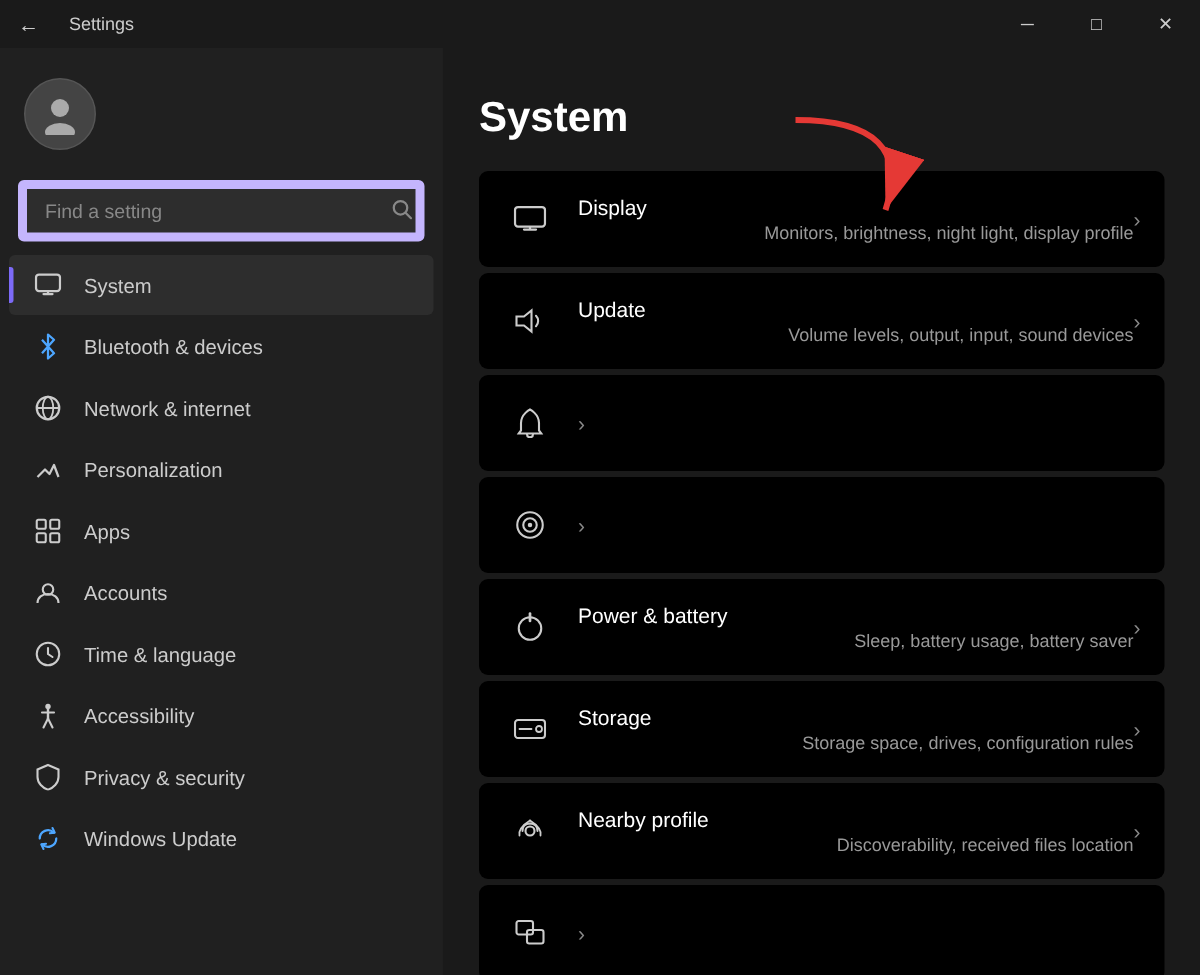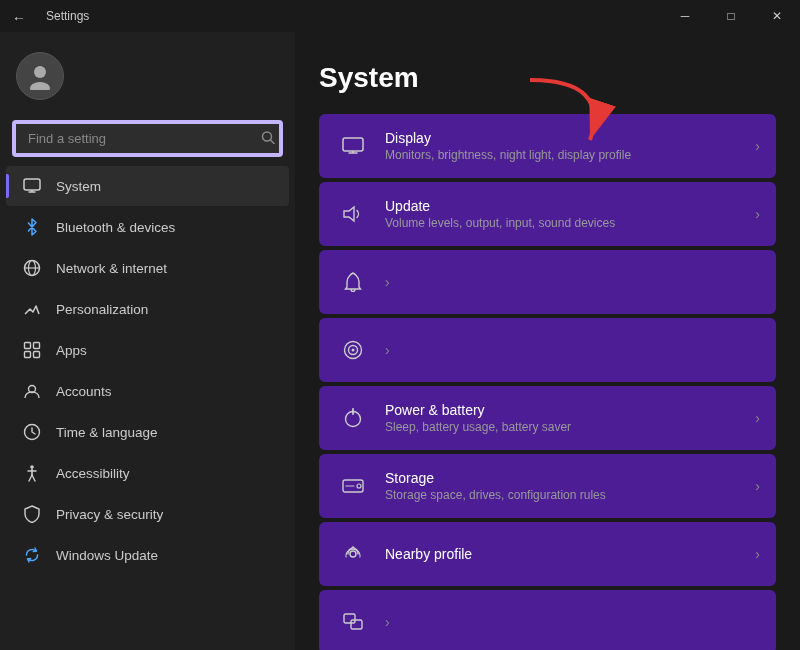--- a/index.html
+++ b/index.html
@@ -91,21 +91,21 @@
       border: 1px solid #555;
     }
 
     .search-box {
       margin: 4px 12px 8px 12px;
       position: relative;
     }
     .search-input {
       width: 100%;
       background: #2d2d2d;
-      border: 4px solid #c4b5fd;
+      border: 6px solid #c4b5fd;
       border-radius: 4px;
       color: #ccc;
       font-size: 13px;
       padding: 7px 32px 7px 12px;
       outline: none;
     }
     .search-input::placeholder { color: #888; }
     .search-icon-wrap {
       position: absolute;
       right: 8px;
@@ -173,21 +173,21 @@
 
     .settings-list {
       display: flex;
       flex-direction: column;
       gap: 4px;
     }
 
     .settings-item {
       display: flex;
       align-items: center;
-      background: #4c1d95;
+      background: #000000;
       border-radius: 6px;
       padding: 14px 16px;
       cursor: pointer;
       transition: background 0.1s;
       text-decoration: none;
       color: inherit;
     }
 
     .settings-item-icon {
       width: 36px;
@@ -206,20 +206,21 @@
     }
     .settings-item-title {
       font-size: 14px;
       font-weight: 500;
       color: #fff;
     }
     .settings-item-desc {
       font-size: 12px;
       color: #999;
       margin-top: 2px;
+      text-align: right;
     }
 
     .chevron {
       color: #888;
       font-size: 14px;
       flex-shrink: 0;
     }
 
     
     .red-arrow {
@@ -477,20 +478,21 @@
           <svg width="20" height="20" viewBox="0 0 20 20" fill="none">
             <circle cx="10" cy="10" r="3" stroke="#ccc" stroke-width="1.4"></circle>
             <path d="M5 10 Q5 5 10 5" stroke="#ccc" stroke-width="1.3" stroke-linecap="round" fill="none"></path>
             <path d="M15 10 Q15 5 10 5" stroke="#ccc" stroke-width="1.3" stroke-linecap="round" fill="none"></path>
             <path d="M3 13 Q2 8 10 3" stroke="#ccc" stroke-width="1.2" stroke-linecap="round" fill="none"></path>
             <path d="M17 13 Q18 8 10 3" stroke="#ccc" stroke-width="1.2" stroke-linecap="round" fill="none"></path>
           </svg>
         </div>
         <div class="settings-item-text">
           <div class="settings-item-title">Nearby profile</div>
+          <div class="settings-item-desc">Discoverability, received files location</div>
         </div>
         <span class="chevron">›</span>
       </div>
 
       <div class="settings-item">
         <div class="settings-item-icon">
           <svg width="20" height="18" viewBox="0 0 20 18" fill="none">
             <rect x="1" y="1" width="11" height="9" rx="1.5" stroke="#ccc" stroke-width="1.4"></rect>
             <rect x="8" y="7" width="11" height="9" rx="1.5" stroke="#ccc" stroke-width="1.4"></rect>
           </svg>

